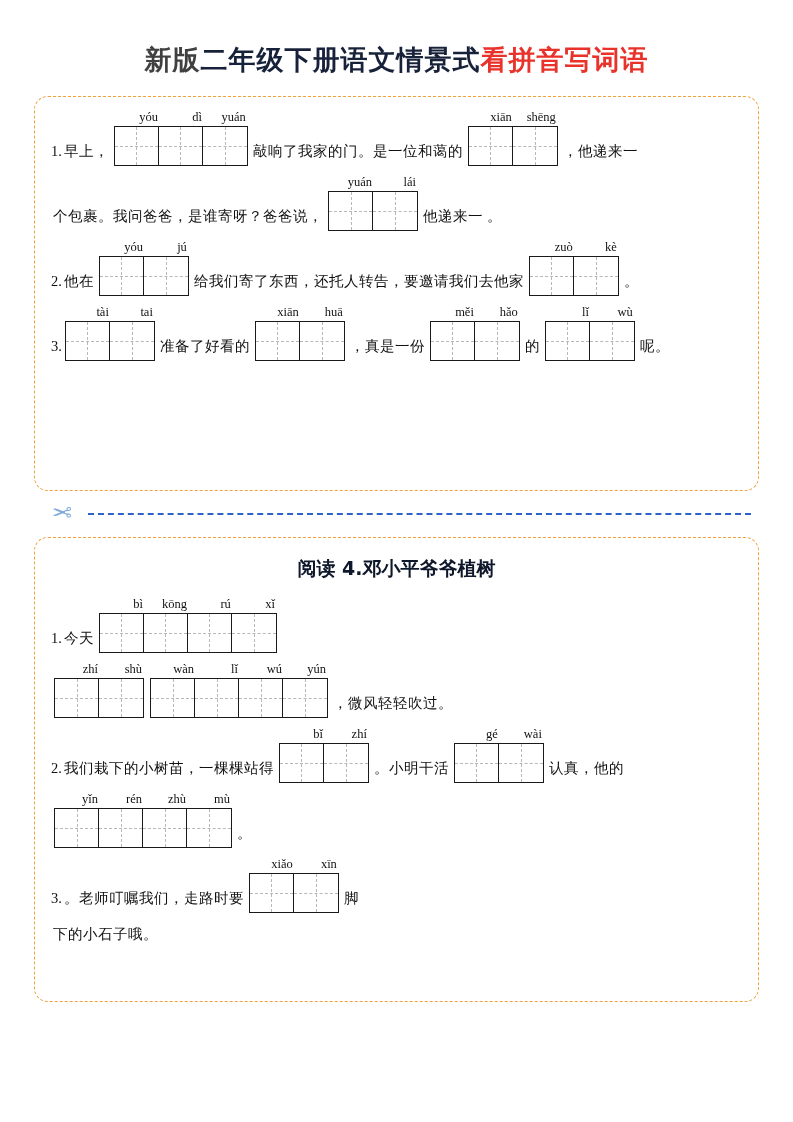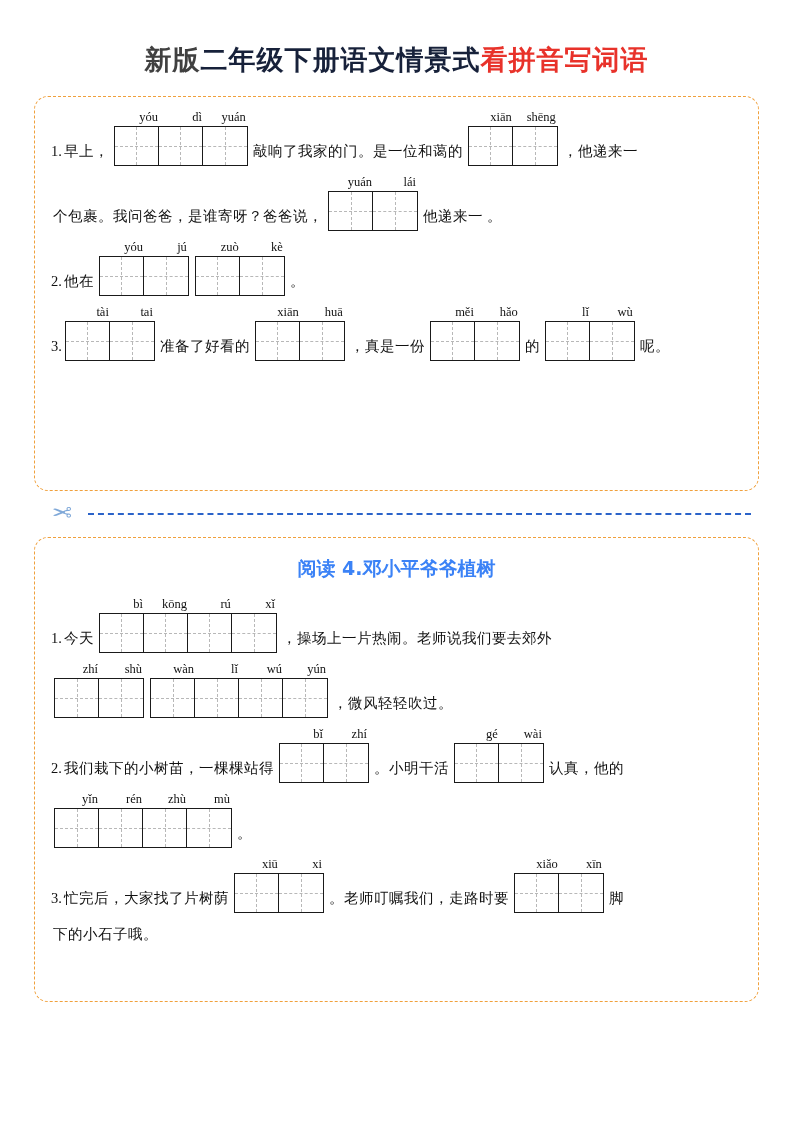--- a/index.html
+++ b/index.html
@@ -51,21 +51,21 @@
   .section.s2 { height: 465px; margin-top: 0px; }
 
   .section-title {
     text-align: center;
     font-family: "DejaVu Sans", sans-serif;
     font-weight: bold;
     font-size: 19px;
     margin: 6px 0 14px 0;
   }
   .section-title.blue { color: #1a9ad6; }
-  .section-title.orange { color: #3b82f6; }
+  .section-title.orange { color: #0f172a; }
 
   
   .divider {
     position: relative;
     height: 46px;
   }
   .divider .dashline {
     position: absolute;
     left: 54px;
     right: 8px;
@@ -214,20 +214,21 @@
       <span class="blank">
         <span class="pinyin-row">
           <span class="pinyin-cell" style="width:44px">yóu</span>
           <span class="pinyin-cell" style="width:44px">jú</span>
         </span>
         <span class="grid-row">
           <span class="cell" style="width:44px"></span>
           <span class="cell" style="width:44px"></span>
         </span>
       </span>
+      <span class="txt pad">给我们寄了东西，还托人转告，要邀请我们去他家</span>
       <span class="blank">
         <span class="pinyin-row">
           <span class="pinyin-cell" style="width:44px">zuò</span>
           <span class="pinyin-cell" style="width:44px">kè</span>
         </span>
         <span class="grid-row">
           <span class="cell" style="width:44px"></span>
           <span class="cell" style="width:44px"></span>
         </span>
       </span>
@@ -301,21 +302,20 @@
           <span class="pinyin-cell" style="width:44px">rú</span>
           <span class="pinyin-cell" style="width:44px">xǐ</span>
         </span>
         <span class="grid-row">
           <span class="cell" style="width:44px"></span>
           <span class="cell" style="width:44px"></span>
           <span class="cell" style="width:44px"></span>
           <span class="cell" style="width:44px"></span>
         </span>
       </span>
-      <span class="txt pad">，操场上一片热闹。老师说我们要去郊外</span>
     </div>
 
     <div class="line" style="margin-bottom:8px;">
       <span class="blank">
         <span class="pinyin-row">
           <span class="pinyin-cell" style="width:44px">zhí</span>
           <span class="pinyin-cell" style="width:44px">shù</span>
         </span>
         <span class="grid-row">
           <span class="cell" style="width:44px"></span>
@@ -379,31 +379,20 @@
           <span class="cell" style="width:44px"></span>
           <span class="cell" style="width:44px"></span>
           <span class="cell" style="width:44px"></span>
         </span>
       </span>
       <span class="txt pad">。</span>
     </div>
 
     <div class="line" style="margin-bottom:6px;">
       <span class="row-num">3.</span>
-      <span class="txt pad">忙完后，大家找了片树荫</span>
-      <span class="blank">
-        <span class="pinyin-row">
-          <span class="pinyin-cell" style="width:44px">xiū</span>
-          <span class="pinyin-cell" style="width:44px">xi</span>
-        </span>
-        <span class="grid-row">
-          <span class="cell" style="width:44px"></span>
-          <span class="cell" style="width:44px"></span>
-        </span>
-      </span>
       <span class="txt pad">。老师叮嘱我们，走路时要</span>
       <span class="blank">
         <span class="pinyin-row">
           <span class="pinyin-cell" style="width:44px">xiǎo</span>
           <span class="pinyin-cell" style="width:44px">xīn</span>
         </span>
         <span class="grid-row">
           <span class="cell" style="width:44px"></span>
           <span class="cell" style="width:44px"></span>
         </span>

